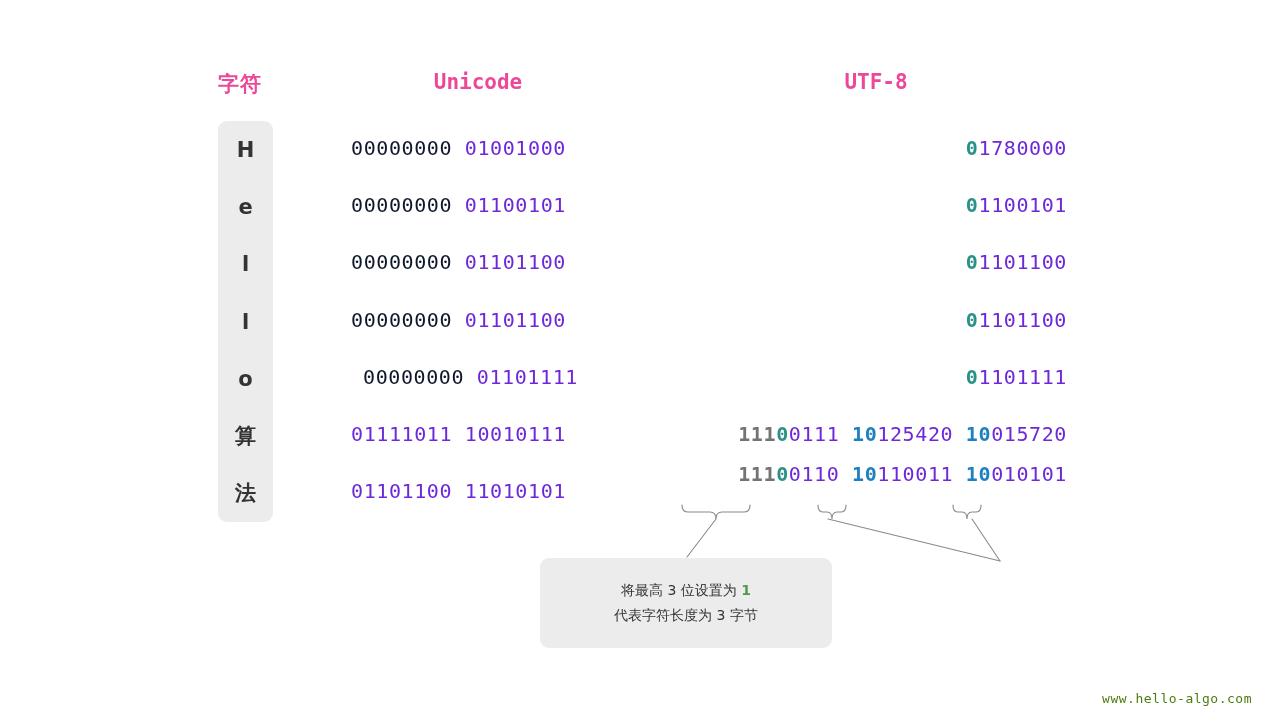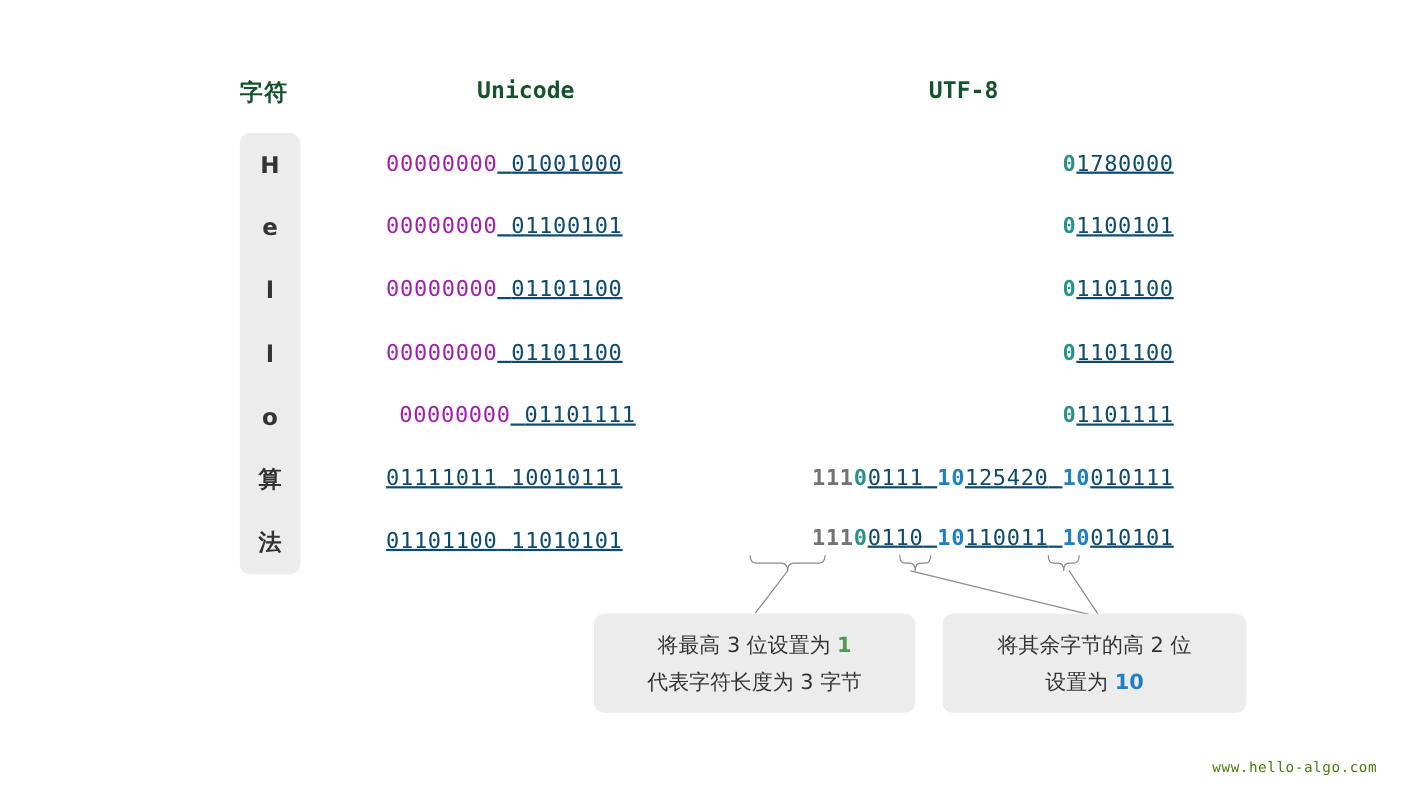--- a/index.html
+++ b/index.html
@@ -10,21 +10,21 @@
     overflow: hidden;
   }
   #stage { position: relative; width: 1280px; height: 720px; }
 
   
   .hdr {
     position: absolute;
     font-family: "DejaVu Sans Mono", monospace;
     font-weight: bold;
     font-size: 21px;
-    color: #14532d;
+    color: #ec4899;
     white-space: nowrap;
   }
   .hdr-char { left: 218px; top: 70px; font-family: "DejaVu Sans", sans-serif; letter-spacing: 1px; }
   .hdr-unicode { left: 478px; top: 70px; transform: translateX(-50%); }
   .hdr-utf8 { left: 876px; top: 70px; transform: translateX(-50%); }
 
   
   #char-panel {
     position: absolute;
     left: 218px; top: 121px;
@@ -56,38 +56,38 @@
   .utf {
     position: absolute;
     right: 213px;
     font-family: "DejaVu Sans Mono", monospace;
     font-size: 20px;
     letter-spacing: 0.6px;
     white-space: pre;
     color: #3a3a3a;
     text-align: right;
   }
-  .dim   { color: #a21caf; }
-  .dark  { color: #0c4a6e; text-decoration: underline; }
+  .dim   { color: #0f172a; }
+  .dark  { color: #6d28d9; }
   .teal  { color: #2a9187; font-weight: bold; }
   .green { color: #737373; font-weight: bold; }
   .blue  { color: #1d80c2; font-weight: bold; }
 
   
   .callout {
     position: absolute;
     background: #ececec;
     border-radius: 9px;
     display: flex;
     flex-direction: column;
     align-items: center;
     justify-content: center;
     gap: 7px;
     font-family: "DejaVu Sans", sans-serif;
-    font-size: 19px;
+    font-size: 14px;
     color: #333333;
     padding: 0 14px;
   }
   .callout .line { white-space: nowrap; }
   .callout .k-green { color: #4f9a52; font-weight: bold; }
   .callout .k-blue  { color: #1d80c2; font-weight: bold; }
 
   #callout-1 { left: 540px; top: 558px; width: 292px; height: 90px; }
   #callout-2 { left: 857px; top: 558px; width: 276px; height: 90px; }
 
@@ -126,24 +126,24 @@
       <div class="uni" style="top: 250.4px;"><span class="dim">00000000</span><span class="dark"> </span><span class="dark">01101100</span></div>
       <div class="utf" style="top: 250.4px;"><span class="teal">0</span><span class="dark">1101100</span></div>
       <div class="char-cell" style="top: 306.6px;">l</div>
       <div class="uni" style="top: 307.6px;"><span class="dim">00000000</span><span class="dark"> </span><span class="dark">01101100</span></div>
       <div class="utf" style="top: 307.6px;"><span class="teal">0</span><span class="dark">1101100</span></div>
       <div class="char-cell" style="top: 363.8px;">o</div>
       <div class="uni" style="top: 364.8px; margin-left: 12px;"><span class="dim">00000000</span><span class="dark"> </span><span class="dark">01101111</span></div>
       <div class="utf" style="top: 364.8px;"><span class="teal">0</span><span class="dark">1101111</span></div>
       <div class="char-cell" style="top: 421px;">算</div>
       <div class="uni" style="top: 422px;"><span class="dark">01111011</span><span class="dark"> </span><span class="dark">10010111</span></div>
-      <div class="utf" style="top: 422px;"><span class="green">111</span><span class="teal">0</span><span class="dark">0111</span><span class="dark"> </span><span class="blue">10</span><span class="dark">125420</span><span class="dark"> </span><span class="blue">10</span><span class="dark">010111</span></div>
+      <div class="utf" style="top: 422px;"><span class="green">111</span><span class="teal">0</span><span class="dark">0111</span><span class="dark"> </span><span class="blue">10</span><span class="dark">125420</span><span class="dark"> </span><span class="blue">10</span><span class="dark">015720</span></div>
       <div class="char-cell" style="top: 478.2px;">法</div>
       <div class="uni" style="top: 479.2px;"><span class="dark">01101100</span><span class="dark"> </span><span class="dark">11010101</span></div>
-      <div class="utf" style="top: 476px; text-align: right;"><span class="green">111</span><span class="teal">0</span><span class="dark">0110</span><span class="dark"> </span><span class="blue">10</span><span class="dark">110011</span><span class="dark"> </span><span class="blue">10</span><span class="dark">010101</span></div>
+      <div class="utf" style="top: 462px; text-align: right;"><span class="green">111</span><span class="teal">0</span><span class="dark">0110</span><span class="dark"> </span><span class="blue">10</span><span class="dark">110011</span><span class="dark"> </span><span class="blue">10</span><span class="dark">010101</span></div>
     </div>
 
   <svg id="connectors" viewBox="0 0 1280 720" xmlns="http://www.w3.org/2000/svg">
     <g fill="none" stroke="#8a8a8a" stroke-width="1.1" stroke-linecap="round">
 
       <path d="M682,505 q0,7 6,7 h22 q6,0 6,7 q0,-7 6,-7 h22 q6,0 6,-7"></path>
       <path d="M716,519 L687,557"></path>
 
       <path d="M818,505 q0,7 5,7 h4 q5,0 5,7 q0,-7 5,-7 h4 q5,0 5,-7"></path>
       <path d="M828,519 L1000,561"></path>
@@ -151,20 +151,16 @@
       <path d="M953,505 q0,7 5,7 h4 q5,0 5,7 q0,-7 5,-7 h4 q5,0 5,-7"></path>
       <path d="M972,519 L1000,561"></path>
     </g>
   </svg>
 
   <div class="callout" id="callout-1">
     <div class="line"><span>将最高 3 位设置为 </span><span class="k-green">1</span></div>
     <div class="line">代表字符长度为 3 字节</div>
   </div>
 
-  <div class="callout" id="callout-2">
-    <div class="line">将其余字节的高 2 位</div>
-    <div class="line"><span>设置为 </span><span class="k-blue">10</span></div>
-  </div>
 
   <div id="watermark">www.hello-algo.com</div>
 
 </div>
 
 </body></html>

